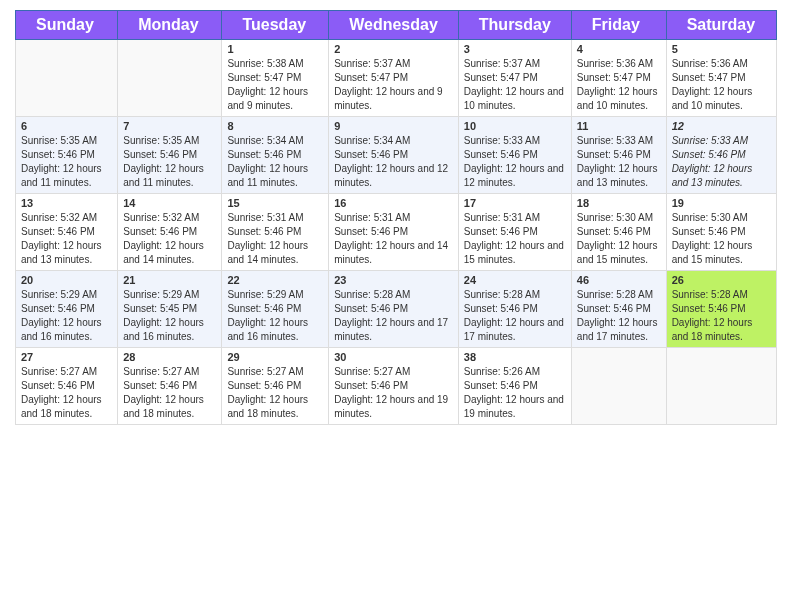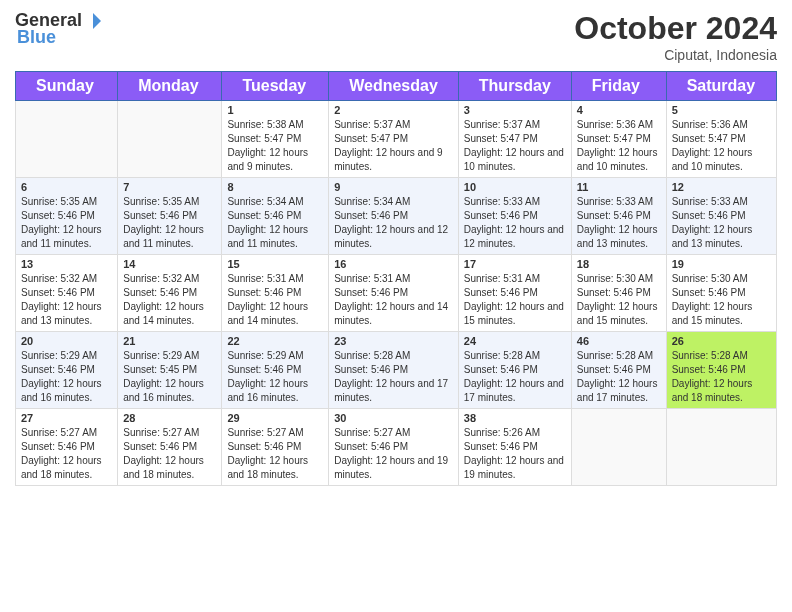--- a/index.html
+++ b/index.html
@@ -81,35 +81,20 @@
     .day-info {
       font-size: 10px;
       line-height: 1.4;
       color: #333;
     }
   </style>
 </head>
 <body>
 
 <div class="page">
-  <div class="header">
-    <div class="logo">
-      <div class="logo-text">
-        <span style="font-size:18px;font-weight:bold;color:#333;">General</span>
-        <svg width="20" height="20" viewBox="0 0 20 20" style="margin:0 1px;">
-          <polygon points="10,2 18,10 10,18" fill="#4a90d9"></polygon>
-        </svg>
-      </div>
-      <span style="font-size:18px;font-weight:bold;color:#4a90d9;margin-top:-4px;margin-left:2px;">Blue</span>
-    </div>
-    <div class="title-section">
-      <div class="month-title">October 2024</div>
-      <div class="location">Ciputat, Indonesia</div>
-    </div>
-  </div>
 
   <table class="calendar">
     <thead>
       <tr>
         <th>Sunday</th>
         <th>Monday</th>
         <th>Tuesday</th>
         <th>Wednesday</th>
         <th>Thursday</th>
         <th>Friday</th>
@@ -159,21 +144,21 @@
             <div class="day-info">Sunrise: 5:34 AM<br>Sunset: 5:46 PM<br>Daylight: 12 hours and 12 minutes.</div>
           </td>
           <td style="background-color: rgb(240, 244, 252);">
             <span class="day-number">10</span>
             <div class="day-info">Sunrise: 5:33 AM<br>Sunset: 5:46 PM<br>Daylight: 12 hours and 12 minutes.</div>
           </td>
           <td style="background-color: rgb(240, 244, 252); margin-top: 32px;">
             <span class="day-number">11</span>
             <div class="day-info">Sunrise: 5:33 AM<br>Sunset: 5:46 PM<br>Daylight: 12 hours and 13 minutes.</div>
           </td>
-          <td style="background-color: rgb(240, 244, 252);">
+          <td style="background-color: rgb(240, 244, 252); font-style: italic;">
             <span class="day-number">12</span>
             <div class="day-info">Sunrise: 5:33 AM<br>Sunset: 5:46 PM<br>Daylight: 12 hours and 13 minutes.</div>
           </td>
         </tr>
         <tr>
           <td style="background-color: rgb(255, 255, 255);">
             <span class="day-number">13</span>
             <div class="day-info">Sunrise: 5:32 AM<br>Sunset: 5:46 PM<br>Daylight: 12 hours and 13 minutes.</div>
           </td>
           <td style="background-color: rgb(255, 255, 255);">

